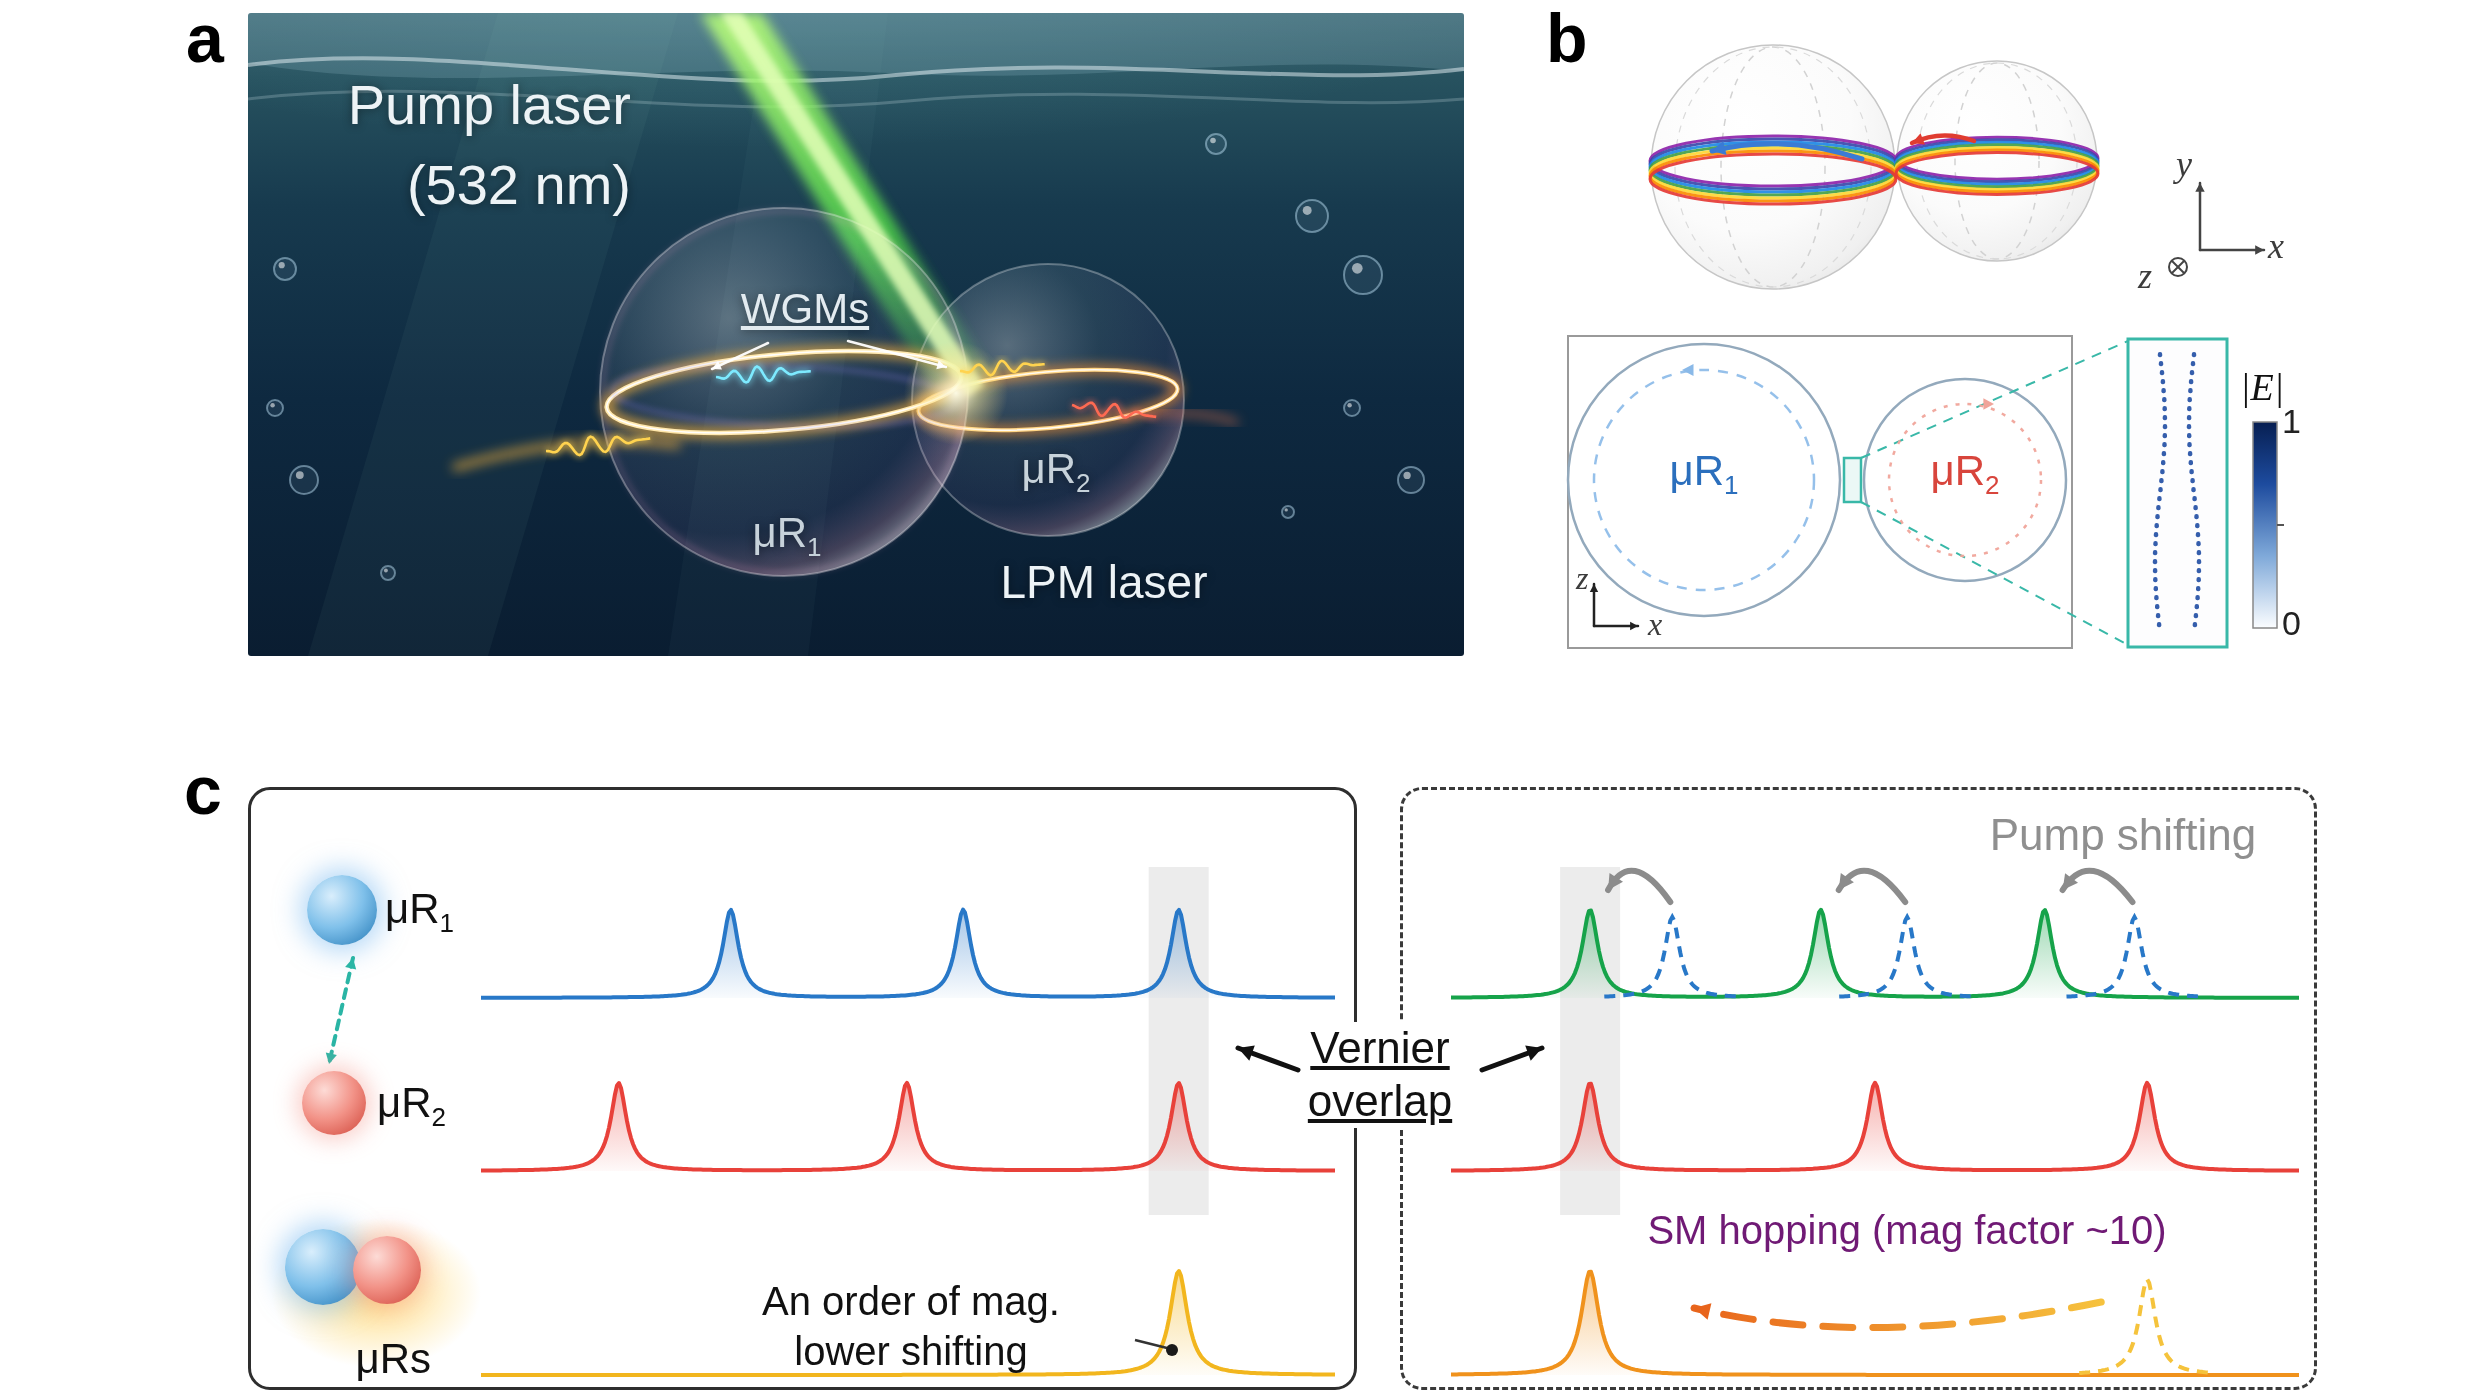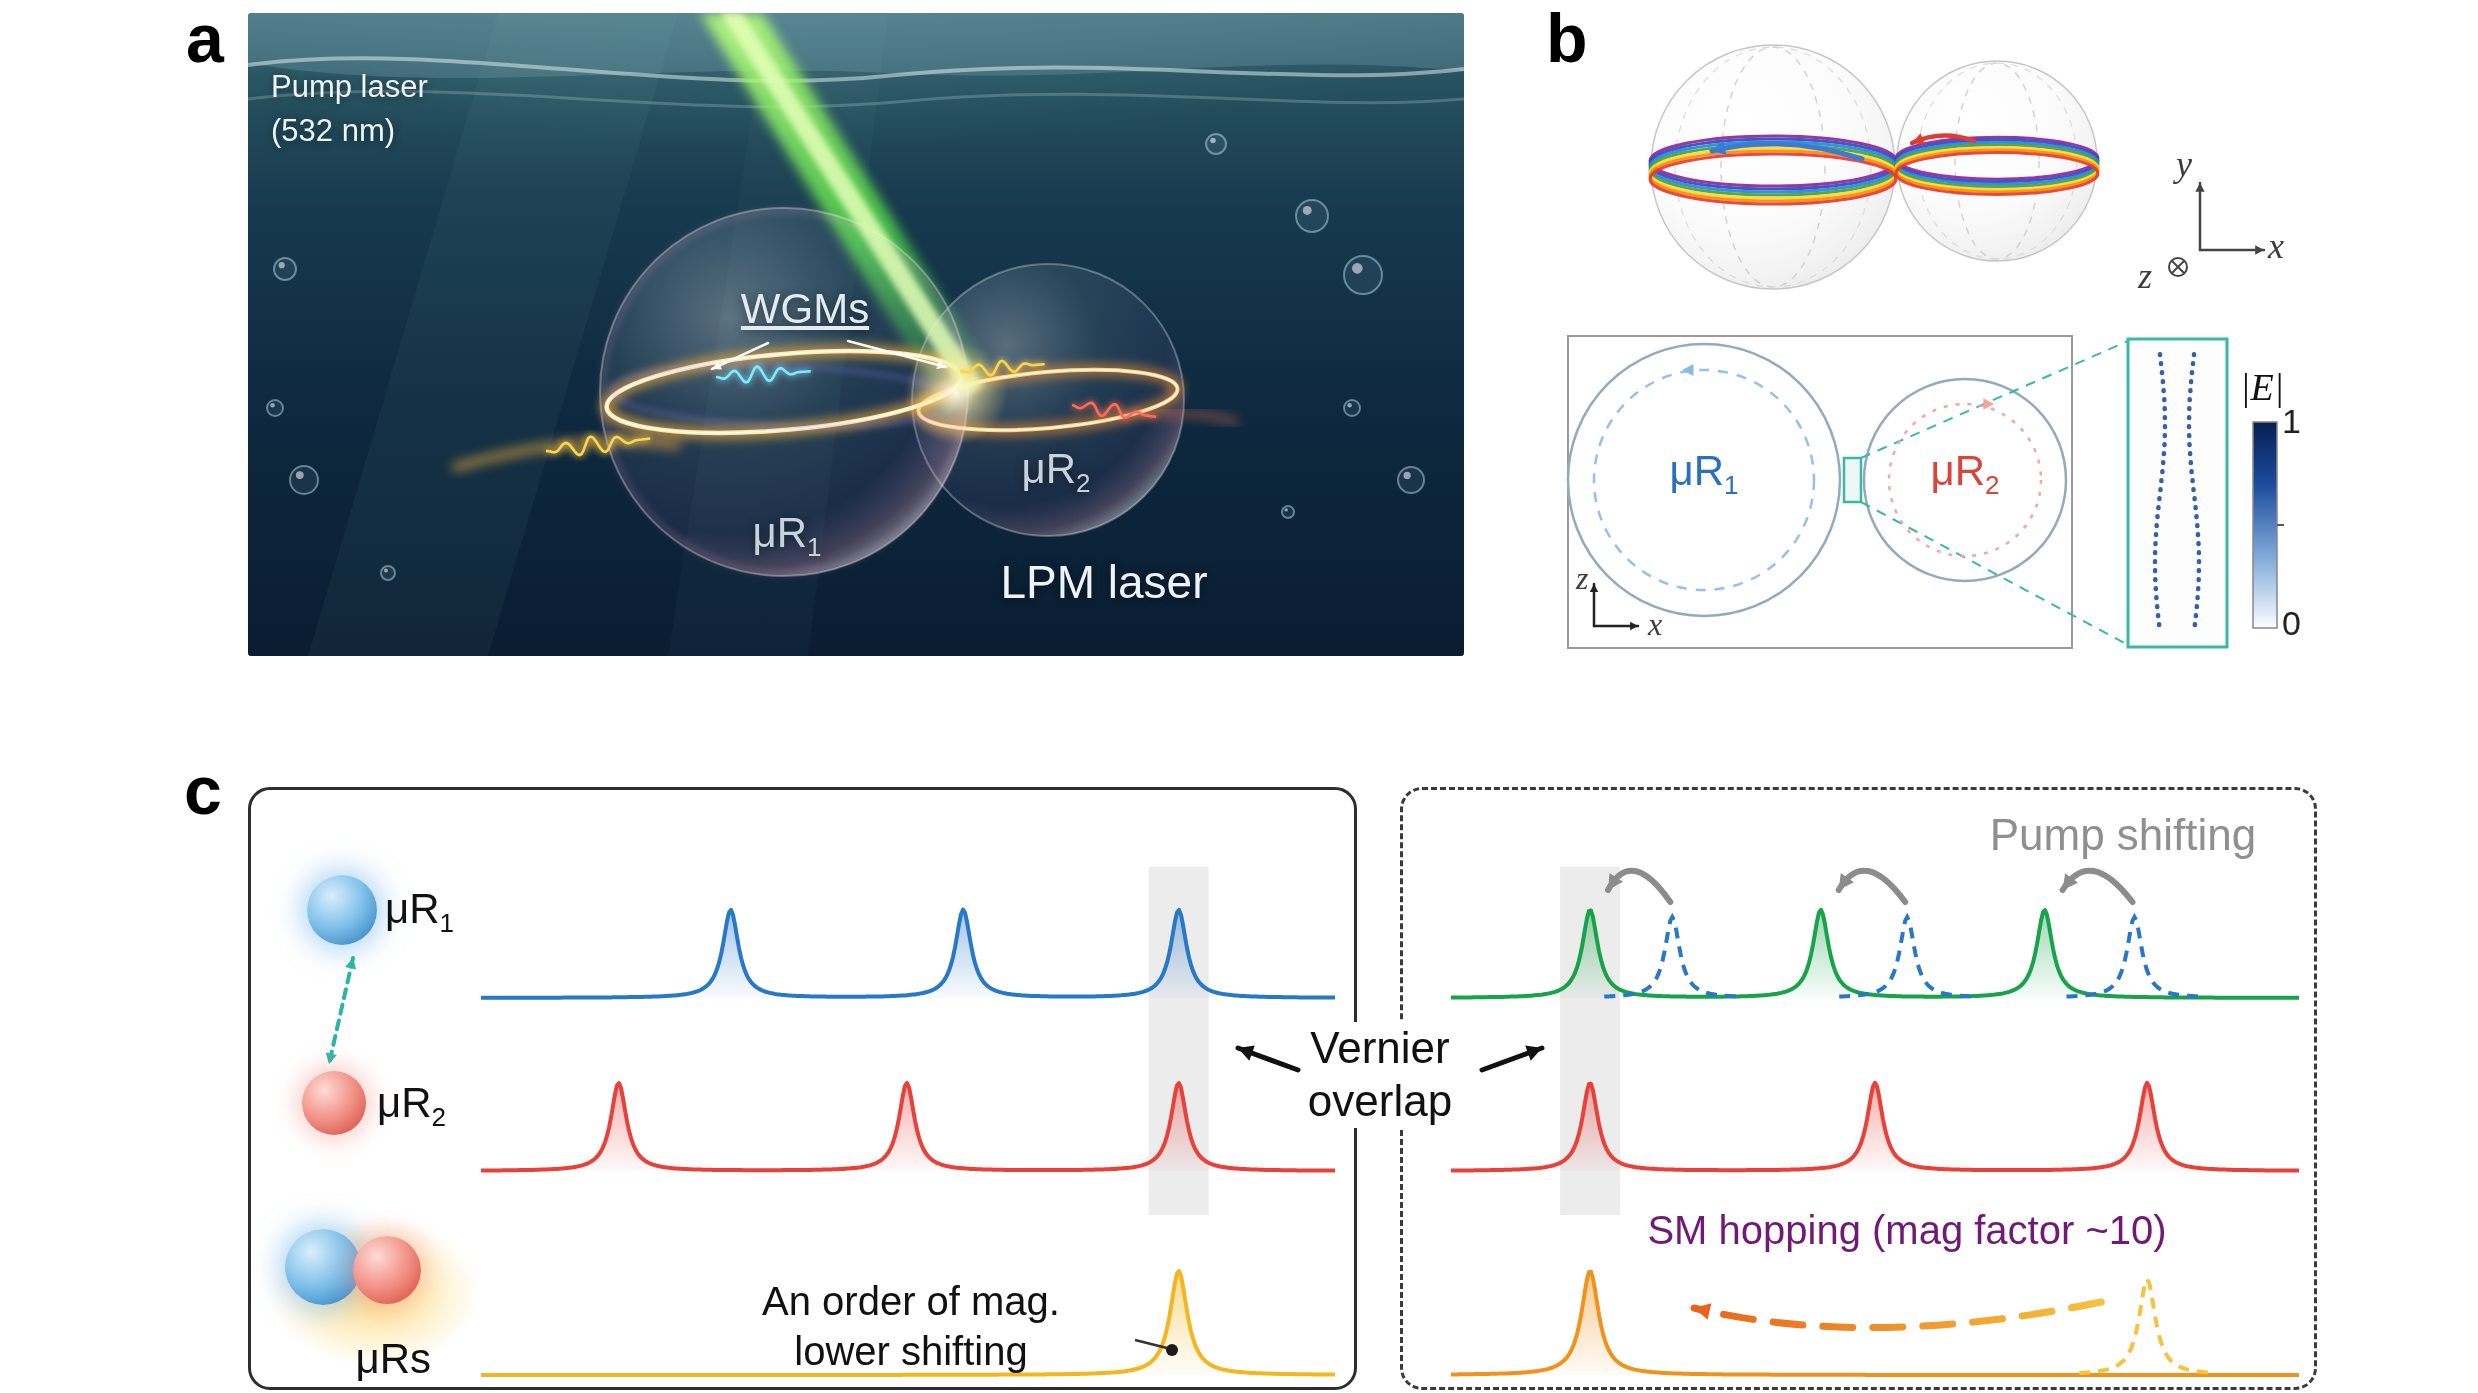--- a/index.html
+++ b/index.html
@@ -7,21 +7,21 @@
        font-family:"Liberation Sans",sans-serif;overflow:hidden;color:#111;}
   .abs{position:absolute;}
   .panel-label{position:absolute;font-size:68px;font-weight:700;color:#000;line-height:1;}
   
   .panel-a{position:absolute;left:248px;top:13px;width:1216px;height:643px;border-radius:3px;overflow:hidden;
     background:
       radial-gradient(130% 60% at 42% -12%, rgba(125,195,205,0.28), rgba(125,195,205,0) 55%),
       linear-gradient(180deg,#3a636f 0%,#27525f 10%,#173a4e 30%,#0e2940 60%,#0a1d31 100%);}
   .panel-a svg{position:absolute;left:0;top:0;}
   .pa-text{position:absolute;color:#edf3f6;text-shadow:0 1px 10px rgba(0,0,0,0.45);}
-  .pa-pump{left:23px;top:52px;width:360px;text-align:left;font-size:31px;line-height:1.42;}
+  .pa-pump{left:23px;top:52px;width:360px;text-align:right;font-size:56px;line-height:1.42;}
   .pa-wgms{left:472px;top:272px;width:170px;text-align:center;font-size:42px;color:#e3ebf0;text-decoration:underline;}
   .pa-ur{font-size:42px;color:#c7d2da;text-align:center;width:140px;}
   .pa-lpm{left:706px;top:542px;width:300px;text-align:center;font-size:46px;}
   sub{font-size:0.62em;}
   
   .axis-label{position:absolute;font-family:"Liberation Serif",serif;font-style:italic;font-size:36px;color:#3c3c3c;line-height:1;}
   .sch-label{position:absolute;width:120px;text-align:center;font-size:42px;line-height:1;}
   .cb-num{position:absolute;font-size:34px;color:#222;line-height:1;}
   .e-label{position:absolute;font-family:"Liberation Serif",serif;font-style:italic;font-size:38px;color:#111;line-height:1;}
   
@@ -31,21 +31,21 @@
     border:3px dashed #3a3a3a;border-radius:22px;background:#fff;}
   .box-left svg,.box-right svg{position:absolute;left:0;top:0;}
   .sphere{position:absolute;border-radius:50%;}
   .sphere.blue{background:radial-gradient(circle at 35% 30%,#d9eefc,#7fc0ea 48%,#3c8cc4 85%,#2f6fa0);
     box-shadow:0 0 26px 7px rgba(110,180,240,0.5);}
   .sphere.red{background:radial-gradient(circle at 35% 30%,#fddbd6,#f29287 48%,#d95a4e 85%,#bf4438);
     box-shadow:0 0 22px 6px rgba(245,150,140,0.45);}
   .glow{position:absolute;background:radial-gradient(closest-side,rgba(255,205,70,0.65),rgba(255,205,70,0));}
   .lg-label{position:absolute;font-size:42px;color:#111;line-height:1.1;}
   .thresh{position:absolute;left:430px;top:474px;width:460px;text-align:center;font-size:40px;line-height:1.25;color:#111;margin-top:12px;}
-  .vernier{position:absolute;left:1280px;top:1022px;width:200px;text-align:center;font-size:44px;line-height:1.2;color:#111;background:#fff;}
+  .vernier{position:absolute;left:1280px;top:1022px;width:200px;text-align:center;font-size:44px;line-height:1.2;color:#111;background:#fff;text-decoration:underline;}
   .mode-shift{position:absolute;left:540px;top:20px;width:360px;text-align:center;font-size:44px;color:#8f8f8f;}
   .sm-hop{position:absolute;left:230px;top:418px;width:548px;text-align:center;font-size:40px;color:#701a75;}
 </style>
 </head>
 <body>
 
 <div class="panel-label" style="left:186px;top:4px">a</div>
 <div class="panel-label" style="left:1546px;top:4px">b</div>
 <div class="panel-label" style="left:184px;top:756px">c</div>
 

